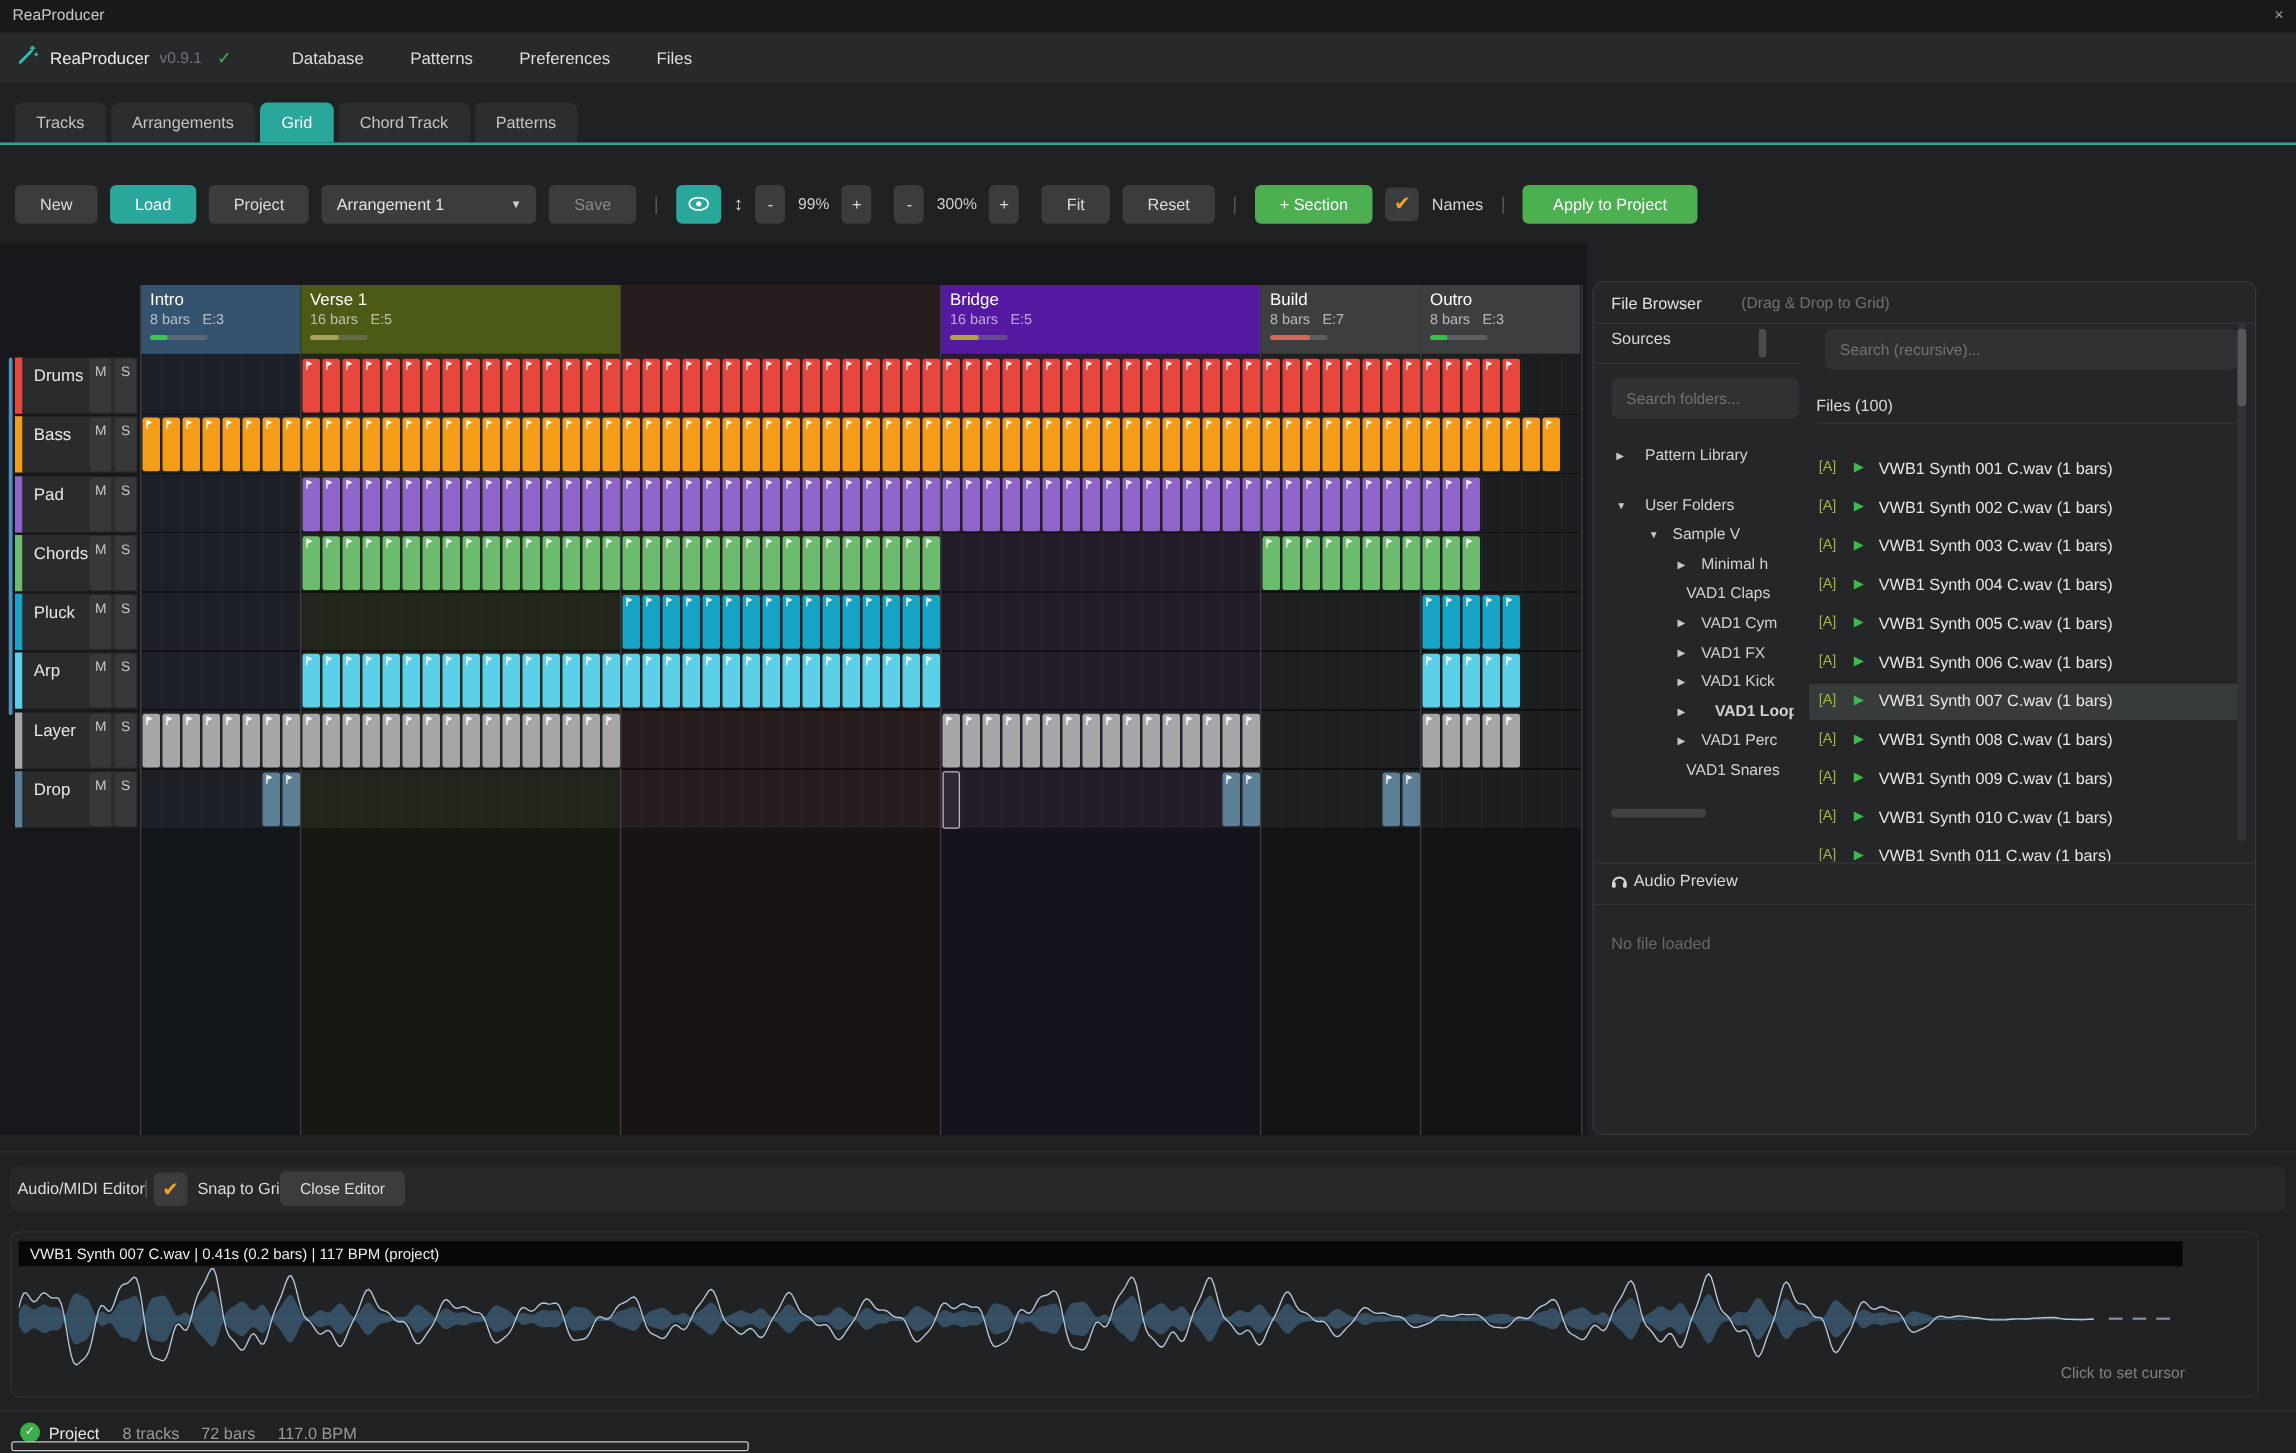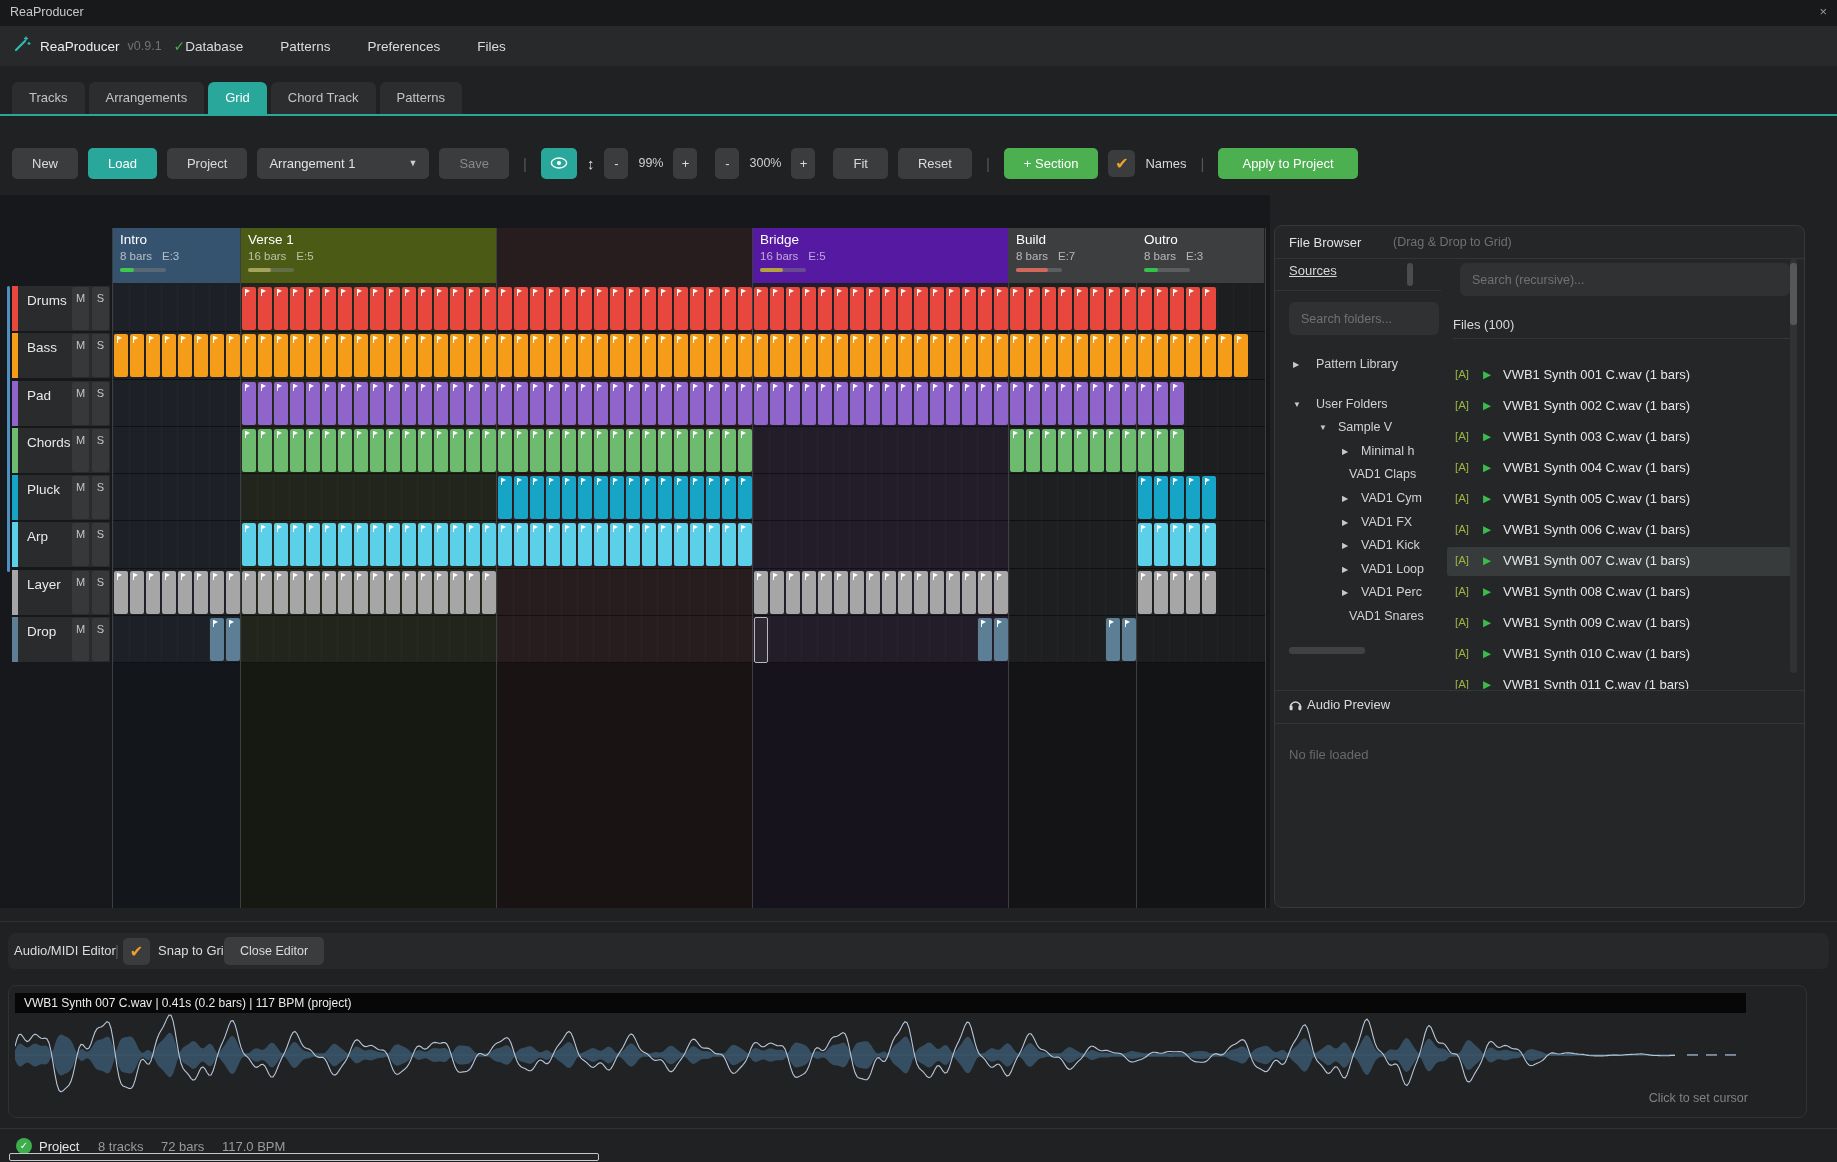--- a/index.html
+++ b/index.html
@@ -8,21 +8,21 @@
   
   #titlebar{position:absolute;left:0;top:0;width:1837px;height:26px;background:#17191b;}
   #titlebar .t{position:absolute;left:10px;top:5px;font-size:12.5px;color:#c9c9c9;}
   #close-btn{position:absolute;right:10px;top:4px;color:#9a9a9a;font-size:13px;cursor:default;}
   
   #menubar{position:absolute;left:0;top:26px;width:1837px;height:40px;background:#27292b;display:flex;align-items:center;}
   #menubar .logo{margin-left:12px;}
   #menubar .appname{margin-left:8px;font-size:13.5px;color:#ececec;}
   #menubar .ver{margin-left:8px;font-size:12.5px;color:#6f7376;}
   #menubar .chk{margin-left:12px;color:#3fae4a;font-size:14px;}
-  #menu-items{display:flex;gap:37px;}
+  #menu-items{display:flex;margin-left:48px;gap:37px;}
   #menu-items .mi{font-size:13.5px;color:#dcdcdc;cursor:default;}
   
   #tabstrip{position:absolute;left:0;top:66px;width:1837px;height:50px;}
   #tabs{position:absolute;left:12px;bottom:2px;display:flex;gap:4px;}
   .tab{height:32px;line-height:32px;padding:0 17px;background:#2b2d2f;color:#c3c3c3;font-size:13px;border-radius:6px 6px 0 0;}
   .tab.active{background:#2aa79b;color:#fff;}
   #tab-underline{position:absolute;left:0;bottom:0;width:1837px;height:2px;background:#2aa79b;}
   
   #toolbar{position:absolute;left:12px;top:147px;height:32px;display:flex;align-items:center;gap:10px;}
   .btn{height:31px;line-height:31px;padding:0 20px;background:#3a3c3e;border-radius:5px;font-size:13px;color:#dcdcdc;text-align:center;}
@@ -61,21 +61,21 @@
   .cell{position:absolute;width:14px;height:43px;border-radius:2px;}
   .cell .flag{position:absolute;top:2px;left:3px;width:1px;height:7px;background:#fff;}
   .cell .flag::after{content:"";position:absolute;left:1px;top:0;border:2.5px solid transparent;border-left:4.5px solid #fff;border-right:0;}
   .cell.ghost{background:rgba(255,255,255,0.05);border:1.5px solid #b9b9c2;box-sizing:border-box;height:46px;}
   
   #file-panel{position:absolute;left:1274px;top:225px;width:531px;height:683px;background:#242628;
       border:1px solid #36383a;border-radius:8px;box-sizing:border-box;overflow:hidden;}
   #fp-title{position:absolute;left:14px;top:9px;font-size:13px;color:#e2e2e2;}
   #fp-hint{position:absolute;left:118px;top:9px;font-size:12.5px;color:#6f7173;}
   .hline{position:absolute;background:#333537;height:1px;}
-  #fp-sources{position:absolute;left:14px;top:37px;font-size:13px;color:#d8d8d8;text-decoration:underline;}
+  #fp-sources{position:absolute;left:14px;top:37px;font-size:13px;color:#d8d8d8;}
   #src-scroll{position:absolute;left:132px;top:37px;width:6px;height:23px;background:#4a4c4e;border-radius:3px;}
   .search-input{position:absolute;height:33px;background:#2f3133;border:none;border-radius:6px;box-sizing:border-box;
       padding:0 12px;font-size:12.5px;color:#cfcfcf;font-family:"Liberation Sans","DejaVu Sans",sans-serif;outline:none;}
   .search-input::placeholder{color:#6f7173;}
   #tree{position:absolute;left:0;top:128px;width:160px;overflow:hidden;}
   .tree-row{position:relative;height:23.6px;white-space:nowrap;}
   .tree-arrow{position:absolute;font-size:8px;color:#c9c9c9;top:6px;}
   .tree-label{position:absolute;font-size:12.5px;color:#d2d2d2;top:3px;}
   #tree-hscroll{position:absolute;left:14px;top:421px;width:76px;height:7px;background:#3f4143;border-radius:3px;}
   #files-head{position:absolute;left:178px;top:91px;font-size:13px;color:#d8d8d8;}
@@ -1345,21 +1345,21 @@
         <div class="tree-row">
           <span class="tree-arrow" style="left: 67px;">▶</span>
           <span class="tree-label" style="left: 86px;">VAD1 FX</span>
         </div>
         <div class="tree-row">
           <span class="tree-arrow" style="left: 67px;">▶</span>
           <span class="tree-label" style="left: 86px;">VAD1 Kick</span>
         </div>
         <div class="tree-row">
           <span class="tree-arrow" style="left: 67px;">▶</span>
-          <span class="tree-label" style="left: 86px;">VAD1 Loop</span>
+          <span class="tree-label" style="left: 97px; font-weight: bold;">VAD1 Loop</span>
         </div>
         <div class="tree-row">
           <span class="tree-arrow" style="left: 67px;">▶</span>
           <span class="tree-label" style="left: 86px;">VAD1 Perc</span>
         </div>
         <div class="tree-row">
           <span class="tree-label" style="left: 74px;">VAD1 Snares</span>
         </div>
       </div>
     <div id="tree-hscroll"></div>

